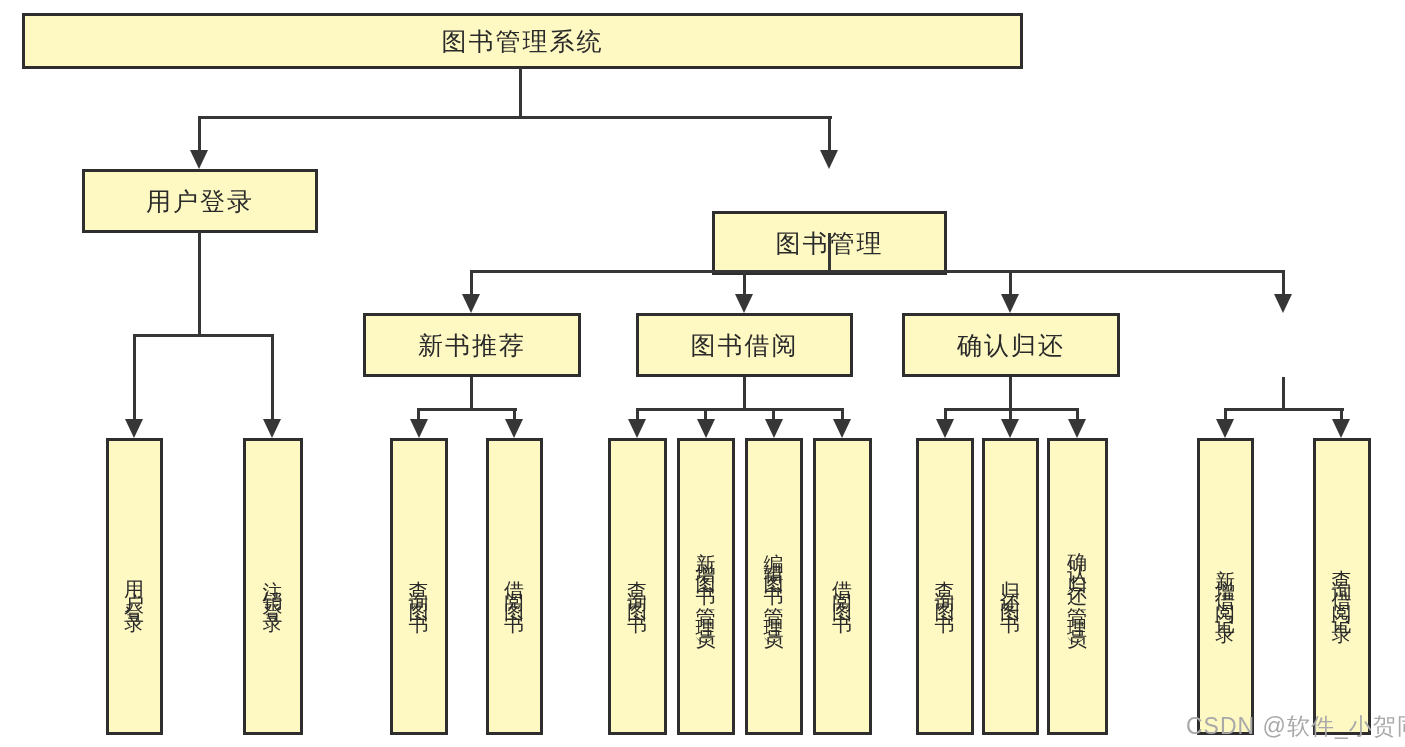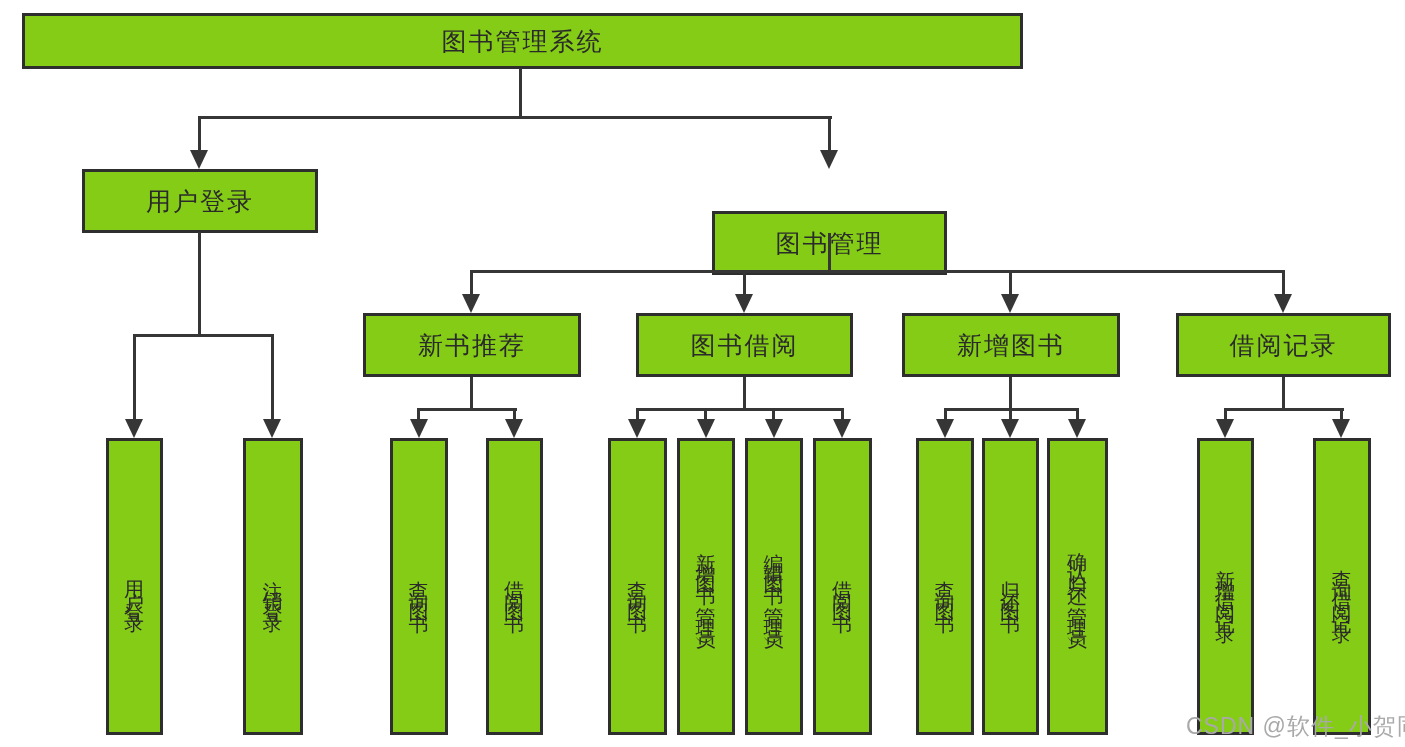--- a/index.html
+++ b/index.html
@@ -15,21 +15,21 @@
     width:1405px;height:747px;
     background:var(--background);
     font-family:"Liberation Sans","DejaVu Sans",sans-serif;
     color:var(--text);
     overflow:hidden;
   }
   .box{
     position:absolute;
     box-sizing:border-box;
     border:3px solid var(--border);
-    background:#84cc16;
+    background:#fef9c3;
     display:flex;align-items:center;justify-content:center;
   }
   .hnode{font-size:25px;letter-spacing:2px;}
   .leaf{top:438px;height:297px;}
   .vtext{
     writing-mode:vertical-rl;
     font-size:20px;
     letter-spacing:11px;
     line-height:1.1;
     white-space:nowrap;
@@ -57,22 +57,21 @@
 
 <div id="chart">
 
   <div class="box hnode" style="left:22px;top:13px;width:1001px;height:56px;">图书管理系统</div>
 
   <div class="box hnode" style="left:82px;top:169px;width:236px;height:64px;">用户登录</div>
   <div class="box hnode" style="left:712px;top:169px;width:235px;height:64px;margin-top:42px;">图书管理</div>
 
   <div class="box hnode" style="left:636px;top:313px;width:217px;height:64px;">图书借阅</div>
   <div class="box hnode" style="left:363px;top:313px;width:218px;height:64px;">新书推荐</div>
-  <div class="box hnode" style="left:902px;top:313px;width:218px;height:64px;">新增图书</div>
-  <div class="box hnode" style="left:1176px;top:313px;width:215px;height:64px;">借阅记录</div>
+  <div class="box hnode" style="left:902px;top:313px;width:218px;height:64px;">确认归还</div>
 
   <div class="box leaf" style="left:106px;width:57px;">
     <span class="vtext">用户登录</span>
     </div>
   <div class="box leaf" style="left:243px;width:60px;">
     <span class="vtext">注销登录</span>
     </div>
 
   <div class="box leaf" style="left:390px;width:58px;">
     <span class="vtext">查询图书</span>

